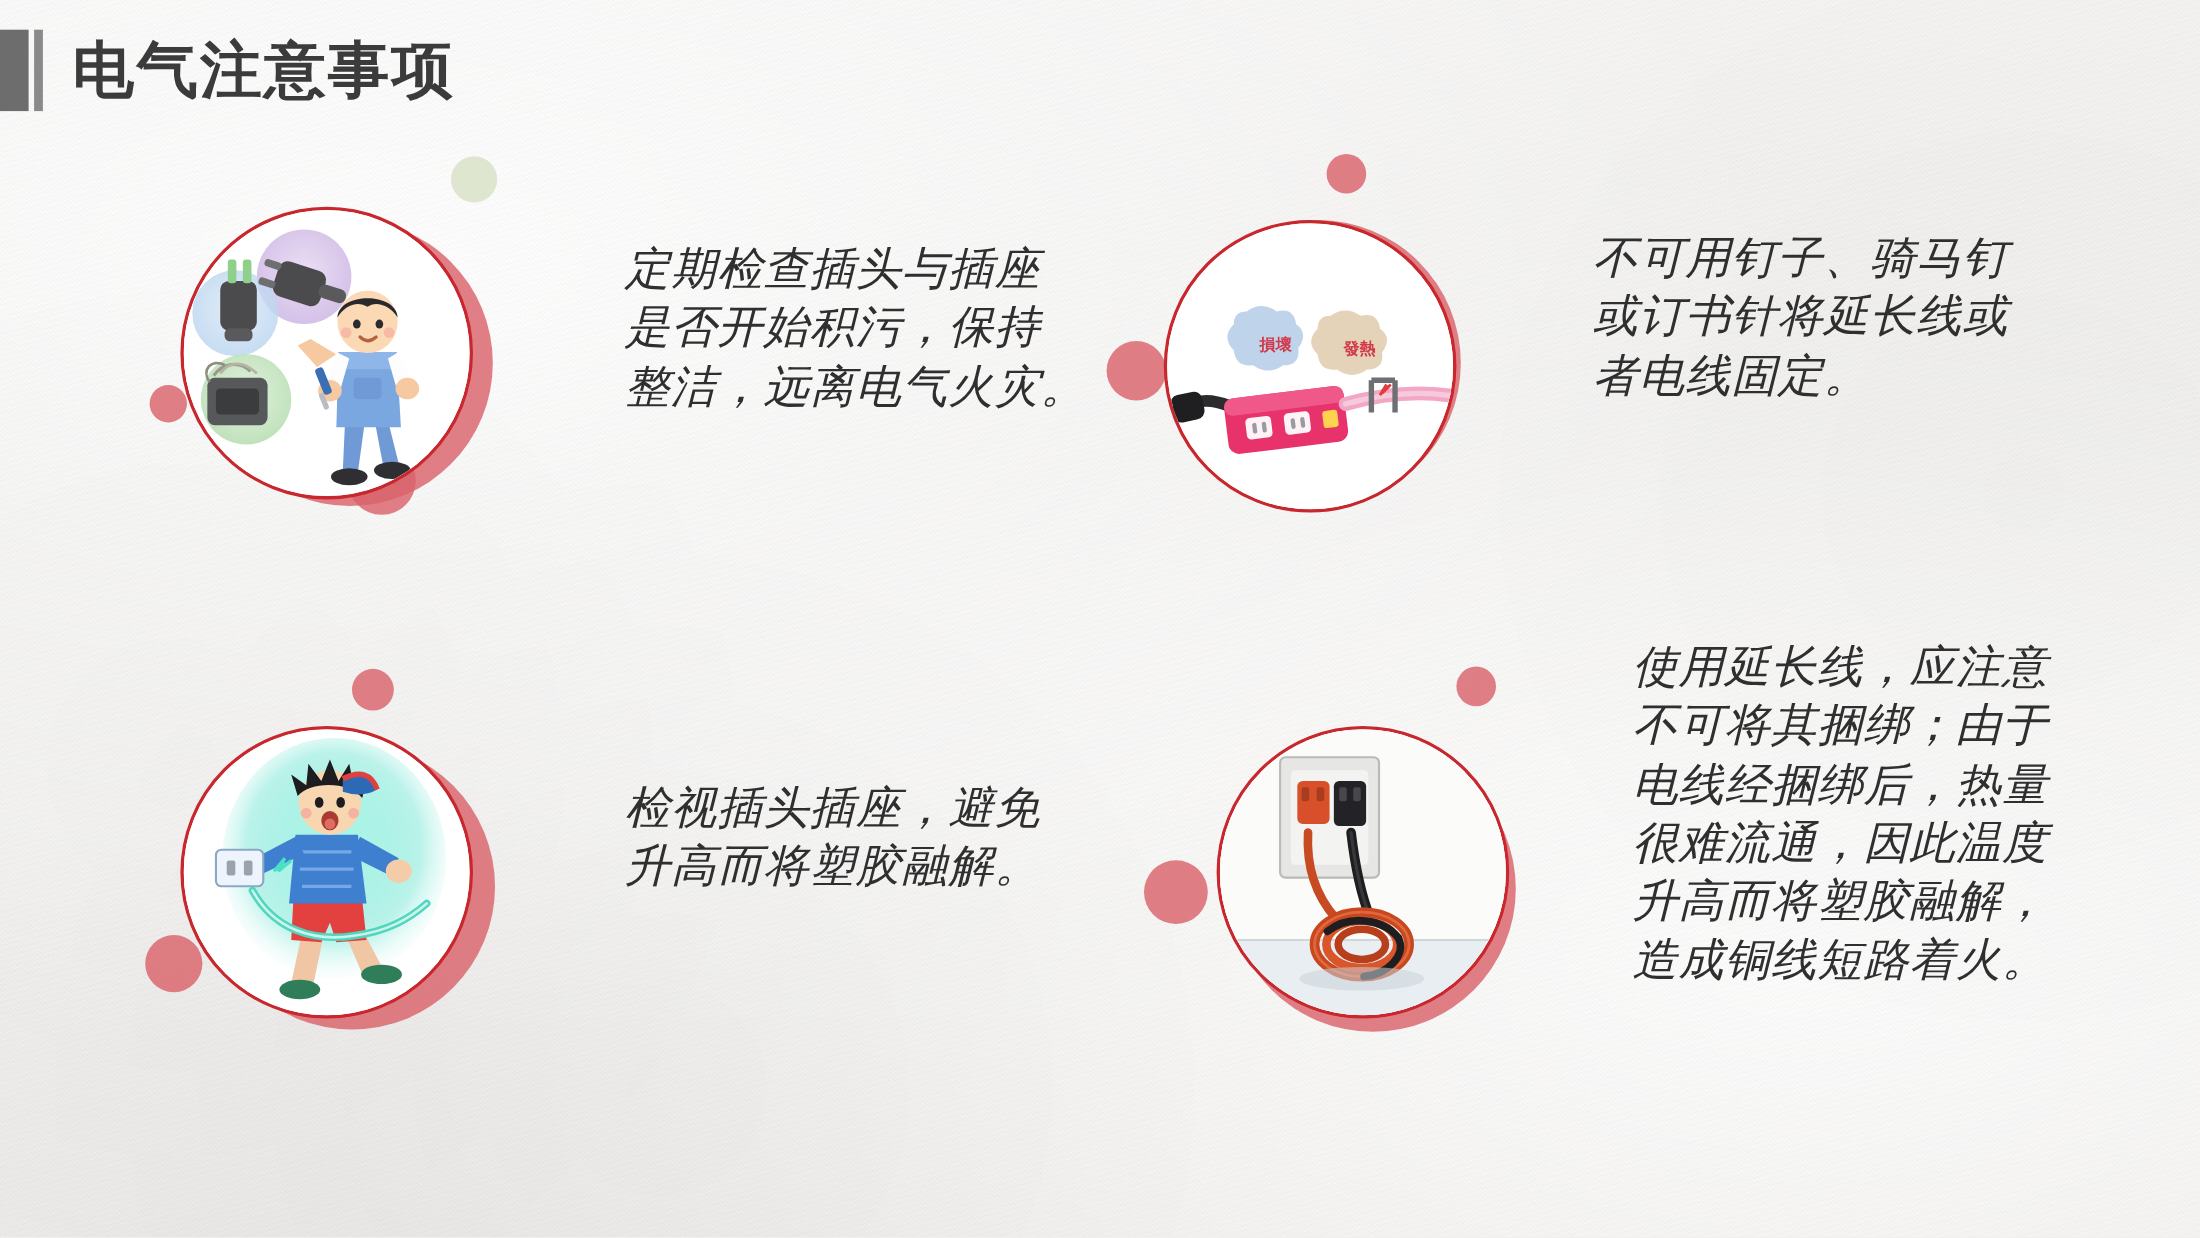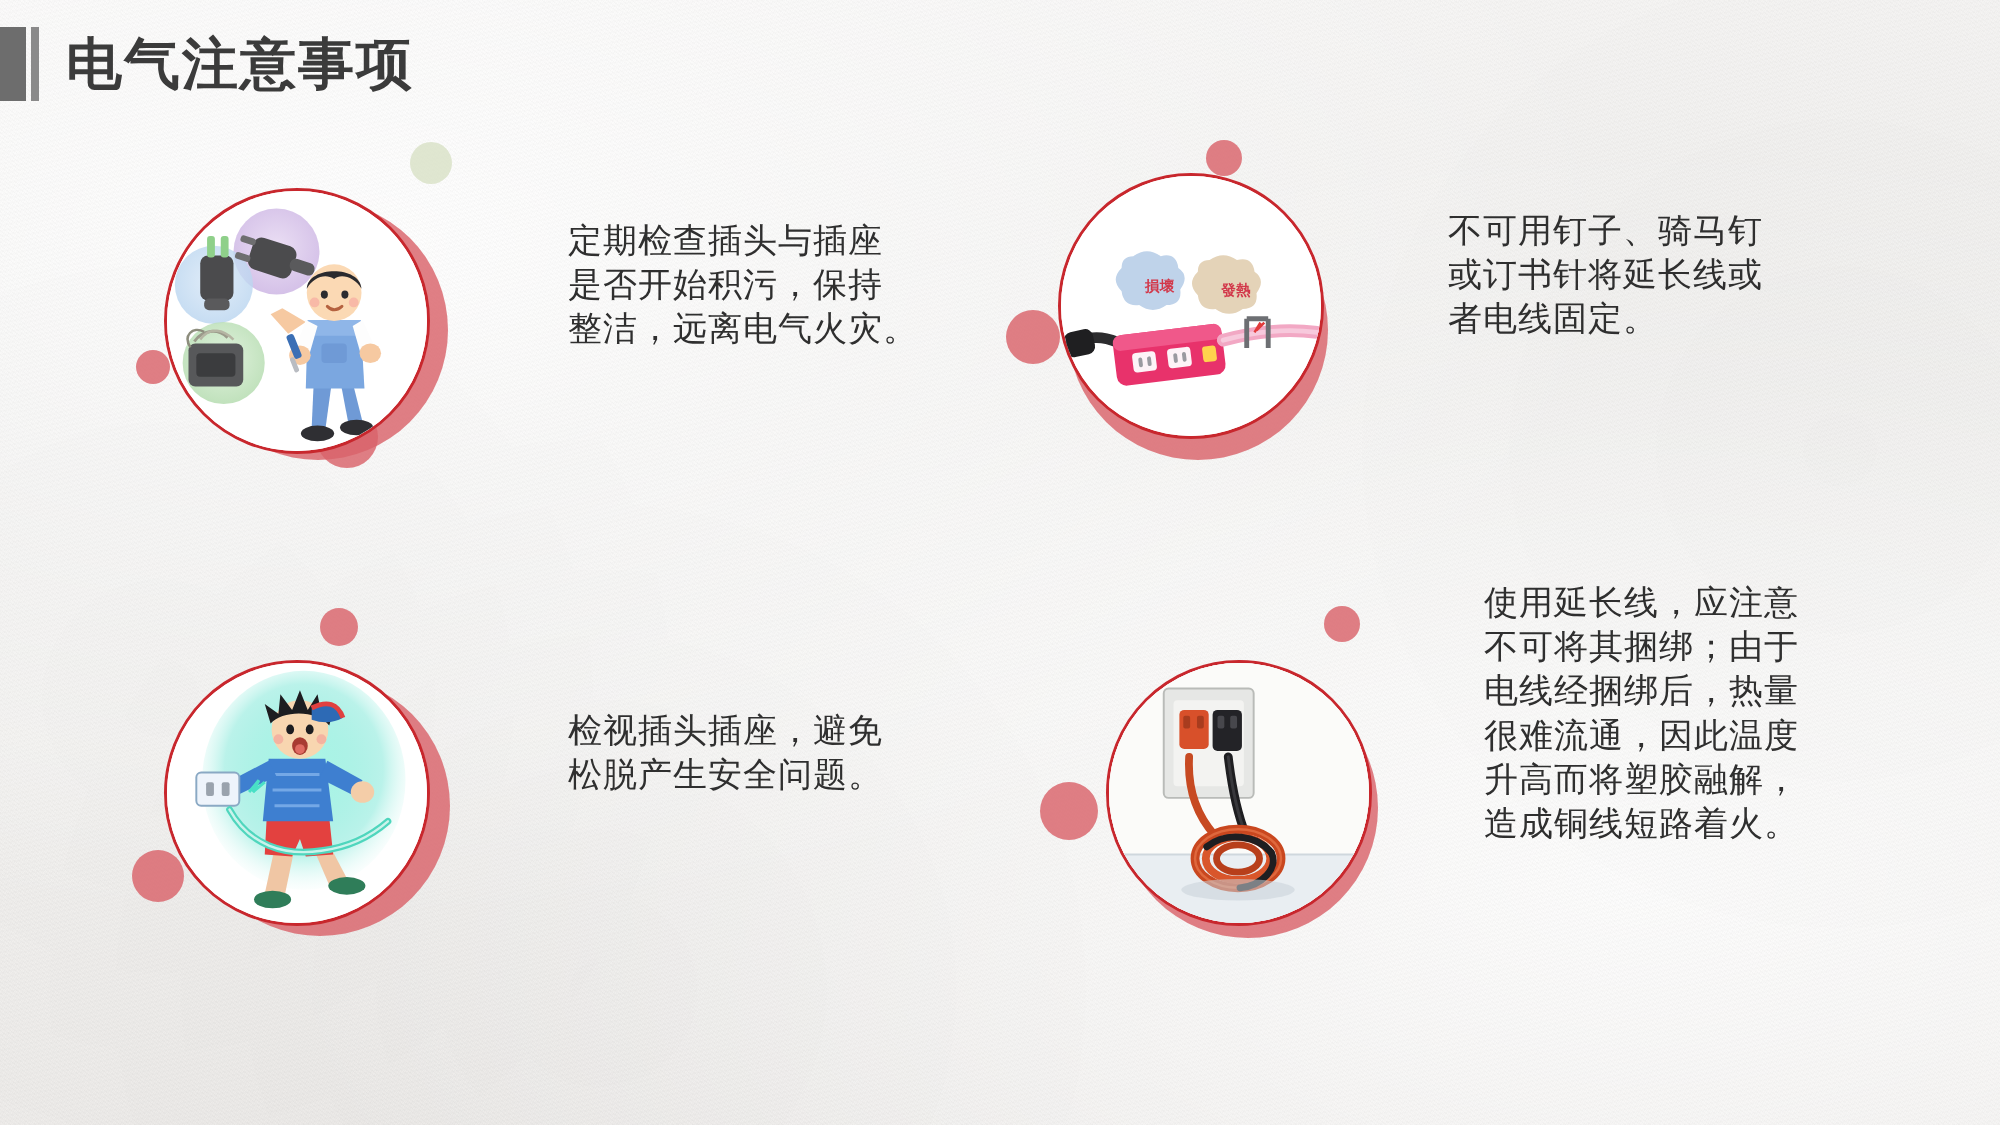--- a/index.html
+++ b/index.html
@@ -133,25 +133,26 @@
     top: 28px;
     border-radius: 50%;
     border: 3px solid #c8272d;
     background: #fdfdfd;
     overflow: hidden;
     box-sizing: border-box;
   }
 
   .text-col {
     position: absolute;
-    font-size: 34px;
+    font-size: 41px;
     line-height: 1.30;
     color: #2f2f2f;
     white-space: pre-line;
     letter-spacing: 1px;
+    font-style: italic;
   }
 
   
   .art { position:absolute; inset:0; }
 </style>
 </head>
 <body>
 
 <div id="page">
   <div id="grain"></div>
@@ -251,21 +252,21 @@
 是否开始积污，保持
 整洁，远离电气火灾。</div>
   </div>
 
   <div class="item" style="left:1028px; top:160px; width:860px; height:340px;">
     <div class="media">
       <div class="blob blob-main" style="left:40px; top:40px;"></div>
       <div class="blob blob-dot-lg" style="left:-22px; top:150px; width:54px; height:54px;"></div>
       <div class="blob blob-dot-top" style="left:178px; top:-20px; width:36px; height:36px;"></div>
 
-      <div class="photo-circle" style="left:30px; top:13px;">
+      <div class="photo-circle" style="left:30px; top:40px;">
         <svg class="art" viewBox="0 0 266 266" xmlns="http://www.w3.org/2000/svg" aria-hidden="true">
           <rect width="266" height="266" fill="#ffffff"></rect>
 
           <g transform="translate(54,78)">
             <path d="M20 4 Q34 -6 48 4 Q64 0 66 16 Q78 24 68 38 Q70 54 54 54 Q40 64 26 54 Q10 56 8 40 Q-4 28 8 16 Q8 4 20 4 Z" fill="#bfd3ea"></path>
           </g>
           <text x="86" y="118" font-size="15" font-weight="bold" fill="#d2384a" font-family="DejaVu Sans, sans-serif">損壞</text>
 
           <g transform="translate(132,82)">
             <path d="M20 4 Q34 -6 48 4 Q64 0 66 16 Q78 24 68 38 Q70 54 54 54 Q40 64 26 54 Q10 56 8 40 Q-4 28 8 16 Q8 4 20 4 Z" fill="#e4d3b8"></path>
@@ -360,21 +361,21 @@
             <rect x="26" y="10" width="8" height="14" rx="2" fill="#9aa3ad"></rect>
           </g>
           <path d="M64 150 C84 186 120 198 158 192 C190 188 210 176 226 162" stroke="#4fd6bd" stroke-width="7" fill="none" stroke-linecap="round"></path>
           <path d="M64 150 C84 186 120 198 158 192 C190 188 210 176 226 162" stroke="#ffffff" stroke-width="2.5" fill="none" stroke-linecap="round" opacity=".7"></path>
 
           <path d="M84 132 L94 120 L88 132 L100 122" stroke="#49e0c6" stroke-width="3" fill="none"></path>
         </svg>
       </div>
     </div>
     <div class="text-col" style="left:440px; top:78px; width:420px;">检视插头插座，避免
-松脱产生安全问题。</div>
+升高而将塑胶融解。</div>
   </div>
 
   <div class="item" style="left:1072px; top:630px; width:900px; height:380px;">
     <div class="media">
       <div class="blob blob-main" style="left:46px; top:48px;"></div>
       <div class="blob blob-dot-sm" style="left:-32px; top:152px; width:58px; height:58px;"></div>
       <div class="blob blob-dot-top" style="left:252px; top:-24px; width:36px; height:36px;"></div>
 
       <div class="photo-circle" style="left:34px; top:30px;">
         <svg class="art" viewBox="0 0 266 266" xmlns="http://www.w3.org/2000/svg" aria-hidden="true">

